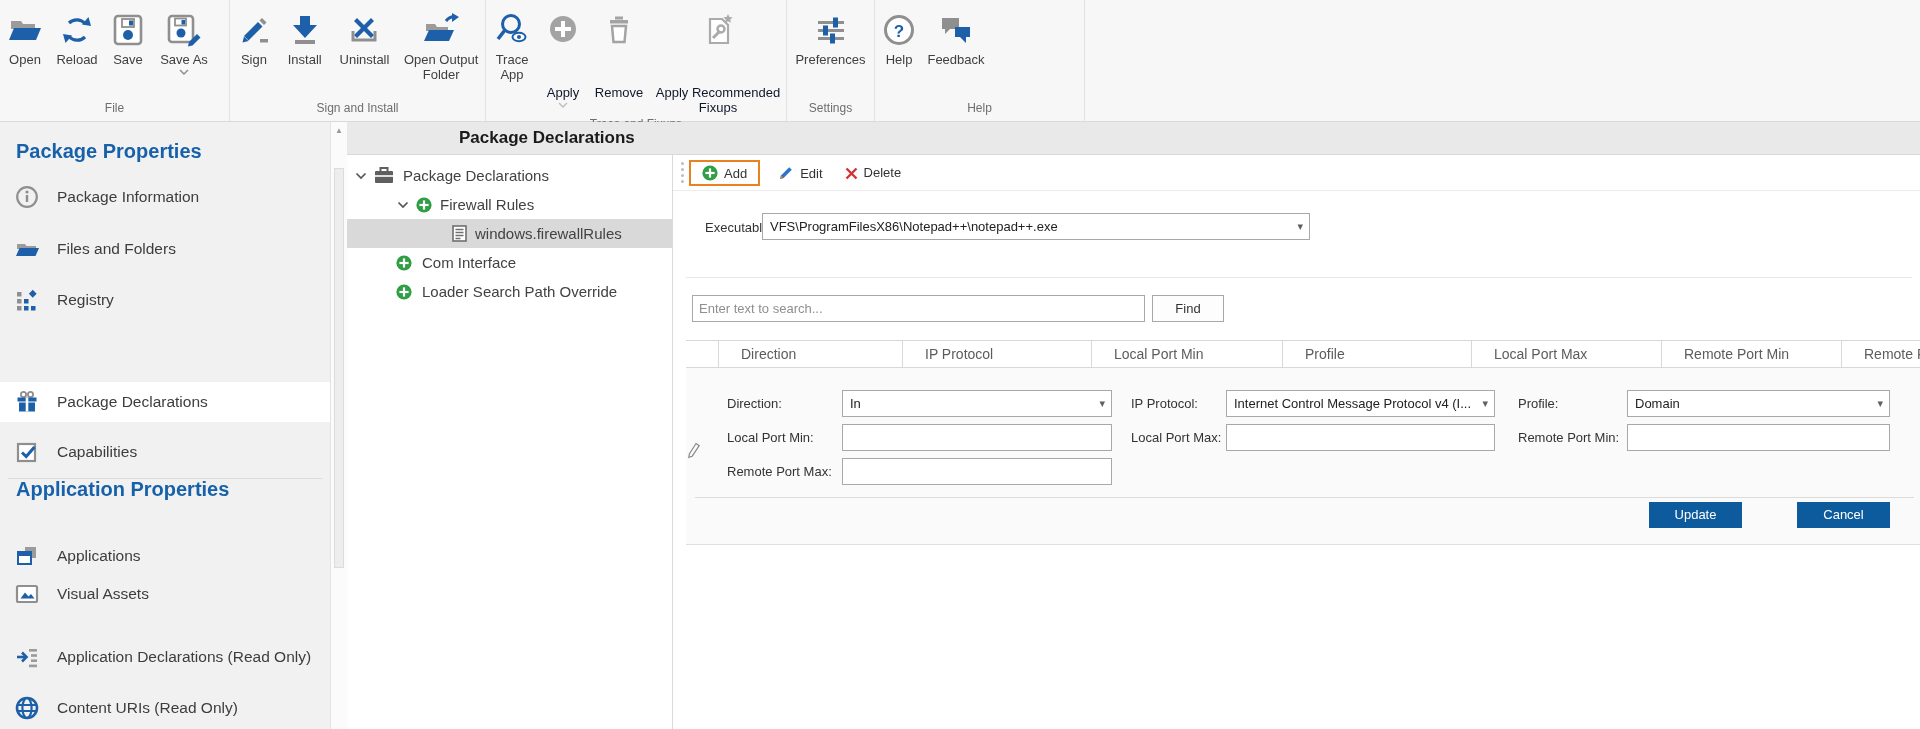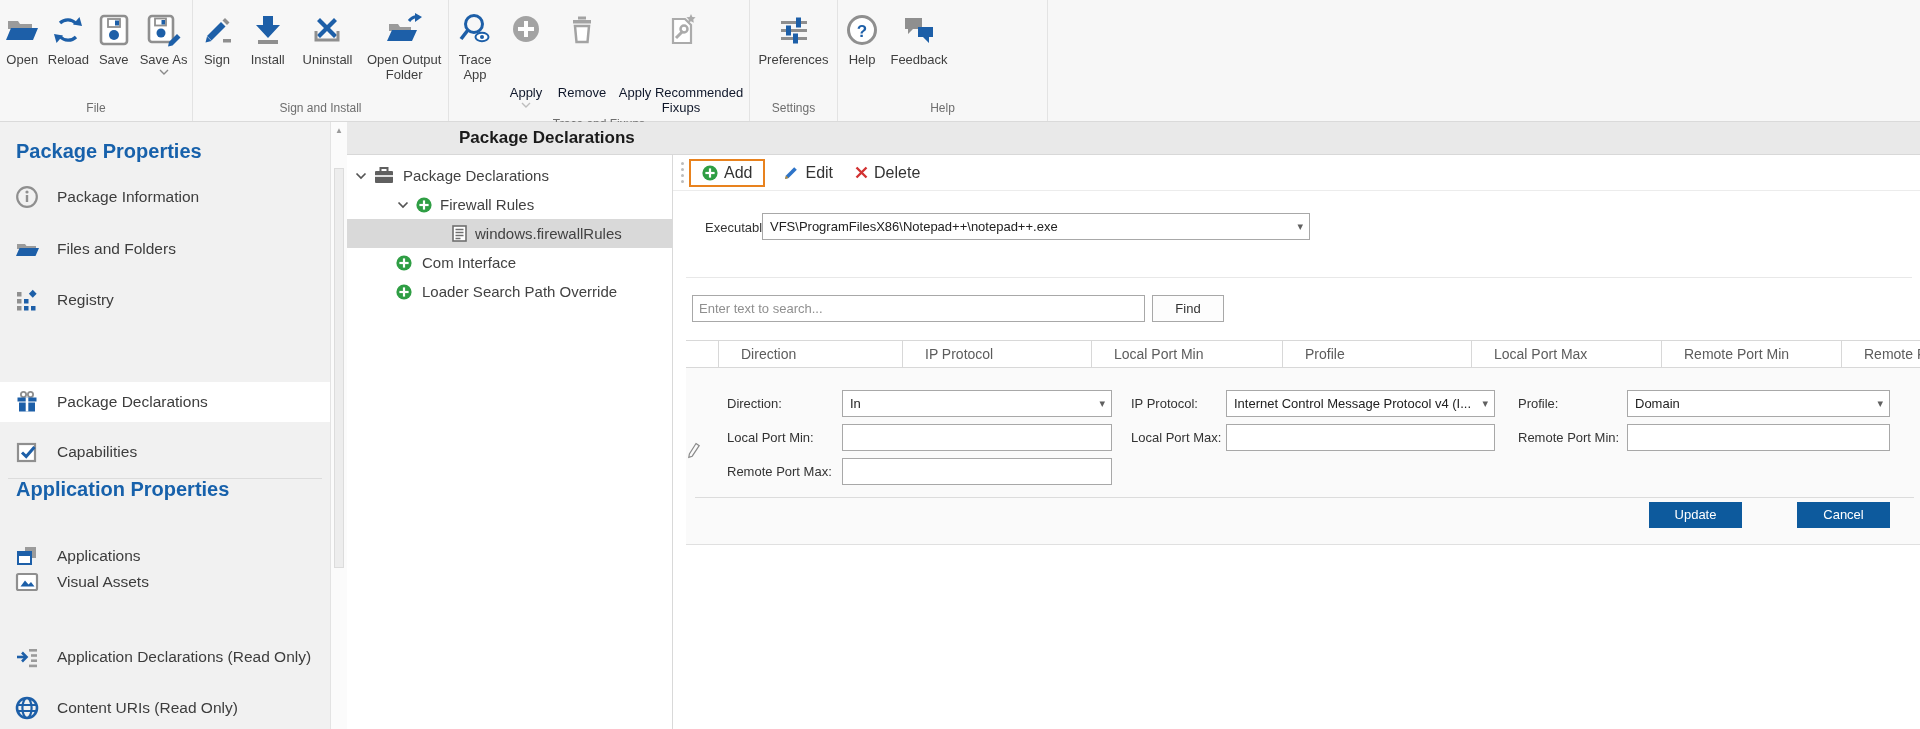--- a/index.html
+++ b/index.html
@@ -46,21 +46,21 @@
   .tree-row { height:29px; display:flex; align-items:center; font-size:15px; color:#424242; white-space:nowrap; }
   .tree-row.sel { background:#d9d9d9;align-items:center; }
   .tgap { display:inline-block; }
 
   
   .right-panel { position:absolute; top:155px; left:673px; right:0; bottom:0; background:#fff; }
   .rp-toolbar { position:absolute; top:0; left:0; right:0; height:36px;
                 border-bottom:1px solid #ececec; display:flex; align-items:center; }
   .drag-dots { margin-left:8px; display:flex; flex-direction:column; gap:3px; }
   .drag-dots i { width:3px; height:3px; border-radius:50%; background:#bcbcbc; }
-  .tb-btn { display:flex; align-items:center; gap:6px; font-size:16px; color:#333; padding:4px 9px; cursor:default; }
+  .tb-btn { display:flex; align-items:flex-end; gap:6px; font-size:13px; color:#333; padding:4px 9px; cursor:default; }
   .tb-btn.add { margin-left:5px; border:2px solid #e8821e; padding:3px 11px; }
   .tb-btn.edit { margin-left:9px; }
   .tb-btn.del { margin-left:4px; }
 
   .flabel { position:absolute; font-size:13px; color:#333; white-space:nowrap; }
   .combo { position:absolute; height:27px; background:#fff; border:1px solid #a8a8a8;
            font-size:13px; color:#222; line-height:25px; padding:0 20px 0 7px;
            white-space:nowrap; overflow:hidden; }
   .combo::after { content:"▾"; position:absolute; right:6px; top:0; line-height:25px; font-size:11px; color:#606060; }
   .tin { position:absolute; height:27px; border:1px solid #a8a8a8; background:#fff;
@@ -84,21 +84,21 @@
   .row-pencil { position:absolute; left:15px; top:287px; }
 
   .blue-btn { position:absolute; width:93px; height:26px; background:#0d5a9d; color:#fff;
               font-size:13px; text-align:center; line-height:26px; cursor:default; }
 </style>
 </head>
 <body>
 
 <div class="ribbon">
 
-  <div class="rgroup" style="width:193px">
+  <div class="rgroup" style="width:230px">
     <div class="rgroup-buttons">
       <div class="rbtn" style="width:50px">
         <span class="ricon">
             <svg width="38" height="36" viewBox="0 0 38 36">
               <path d="M5 9h10l2 3h12v5H5z" fill="#9b9b9b"></path>
               <path d="M3 28l5-12h27l-5 12z" fill="#1d5fa8"></path>
             </svg>
           </span>
         <span class="rlbl">Open</span>
       </div>
@@ -337,21 +337,21 @@
   <div class="side-heading" style="top:356px">Application Properties</div>
 
   <div class="side-item" style="top:414px">
     <span class="sicon"><svg width="26" height="26" viewBox="0 0 26 26">
           <path d="M11 4h11v11h-4v-7h-7z" fill="#9b9b9b"></path>
           <rect x="4" y="9" width="13" height="12" fill="#fff" stroke="#1d5fa8" stroke-width="2"></rect>
           <rect x="4" y="9" width="13" height="4" fill="#1d5fa8"></rect>
         </svg></span>
     <span class="slabel">Applications</span>
   </div>
-  <div class="side-item" style="top:440px">
+  <div class="side-item" style="top:452px">
     <span class="sicon"><svg width="26" height="26" viewBox="0 0 26 26">
           <rect x="3" y="5" width="20" height="16" rx="1.5" fill="#fff" stroke="#8f8f8f" stroke-width="2.2"></rect>
           <path d="M6.5 17.5l4.5-6 3.5 4 2.5-2.5 3.5 4.5z" fill="#1d5fa8"></path>
         </svg></span>
     <span class="slabel">Visual Assets</span>
   </div>
   <div class="side-item" style="top:515px">
     <span class="sicon"><svg width="26" height="26" viewBox="0 0 26 26">
           <path d="M3 13h8" stroke="#1d5fa8" stroke-width="2.6"></path>
           <path d="M8 8.5L12.5 13 8 17.5" fill="none" stroke="#1d5fa8" stroke-width="2.6"></path>

